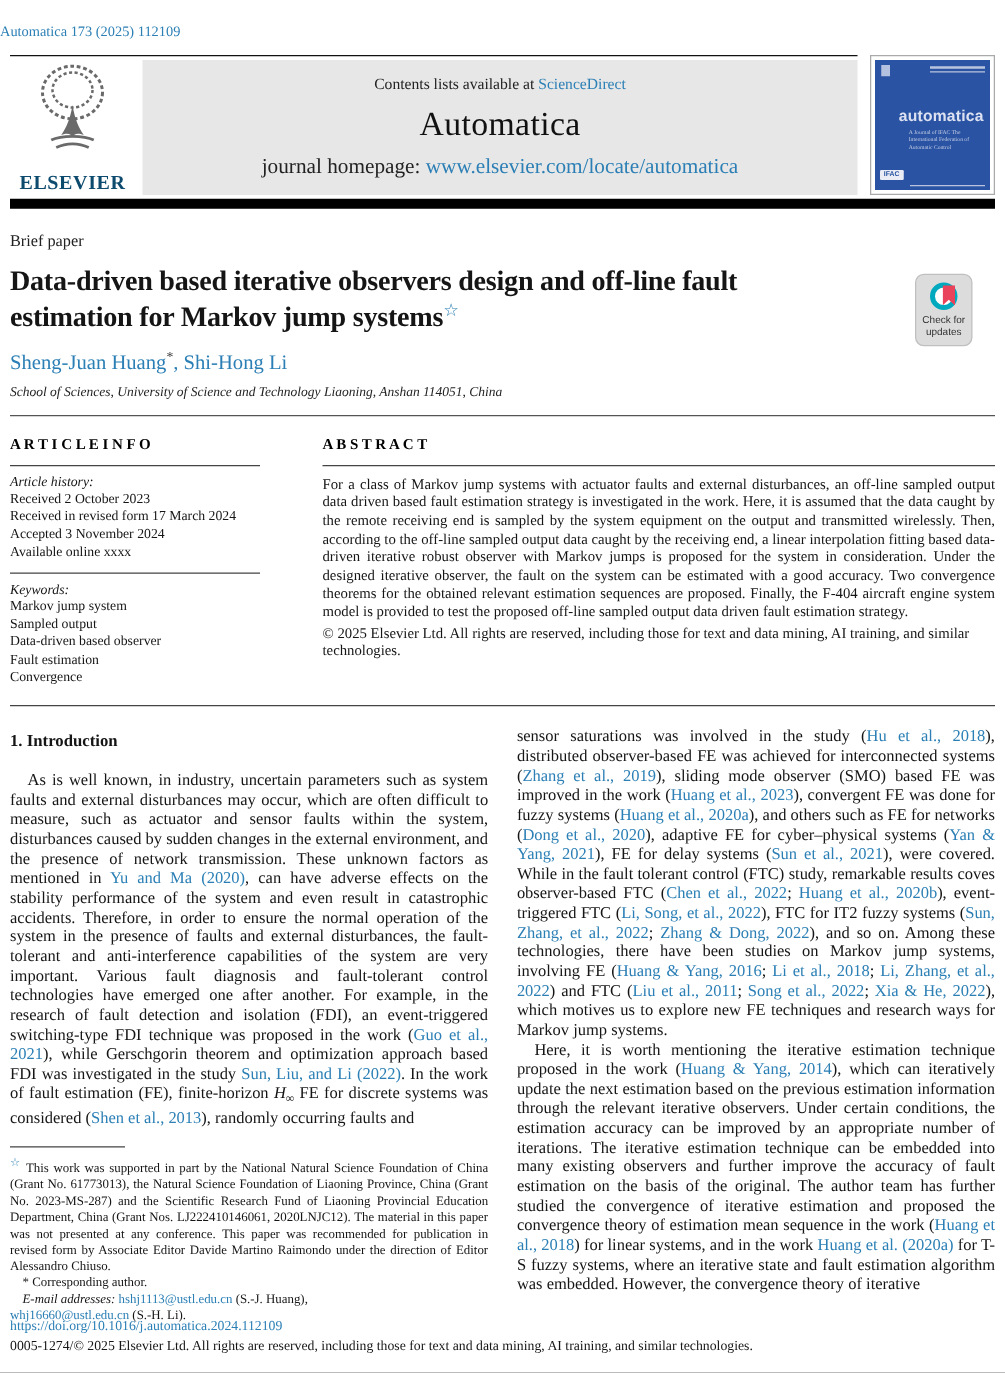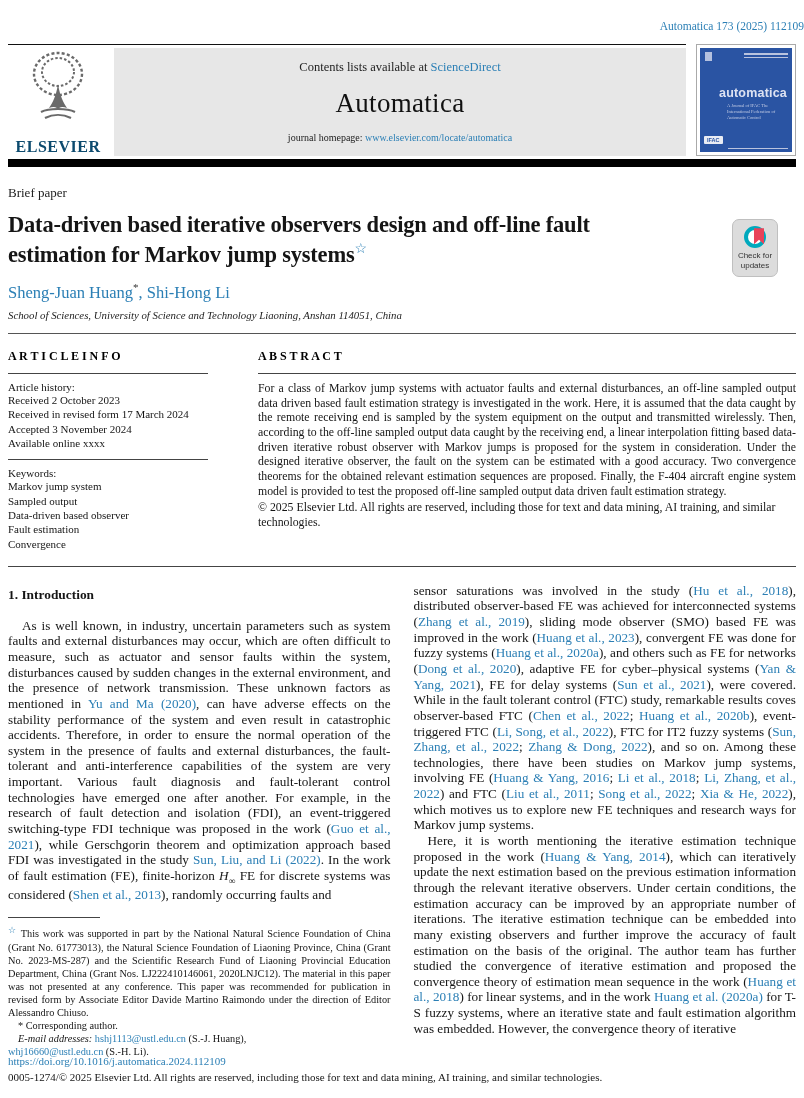--- a/index.html
+++ b/index.html
@@ -5,31 +5,31 @@
   * { margin:0; padding:0; box-sizing:border-box; }
   html,body { background:#888; }
   .page {
     width:804px; height:1098px; margin:0 auto; background:#fff;
     font-family:"Liberation Serif", serif; color:#151515;
     position:relative; overflow:hidden;
   }
   a, .link { color:#2b7fb5; text-decoration:none; cursor:pointer; }
 
   
-  .top-cite { text-align:right; padding-top:20px; font-size:11.5px; color:#2b7fb5; }
+  .top-cite { text-align:left; padding-top:20px; font-size:11.5px; color:#2b7fb5; }
 
   
   .banner-wrap { margin:12px 8px 0 8px; display:flex; }
   .banner-main { flex:1; border-top:1.5px solid #111; padding-top:3px; display:flex; }
   .logo-col { width:106px; display:flex; flex-direction:column; align-items:center; justify-content:space-between; padding:2px 6px 0 0; }
   .elsevier-word { font-size:16px; font-weight:bold; color:#0c4a6e; letter-spacing:.5px; font-family:"Liberation Serif",serif; }
   .gray-box { flex:1; background:#e7e7e7; display:flex; flex-direction:column; align-items:center; justify-content:space-between; padding:12px 0 13px 0; }
   .contents-line { font-size:12.5px; color:#222; }
   .banner-title { font-size:27px; color:#111; letter-spacing:.3px; }
-  .homepage-line { font-size:10px; color:#222; }
+  .homepage-line { font-size:17px; color:#222; }
   .cover-col { width:100px; margin-left:10px; border:1px solid #aaa; background:#fff; padding:3px; height:112px; }
   .cover-inner { background:#2a54a3; width:100%; height:100%; position:relative; }
   .cover-emblem { position:absolute; top:4px; left:5px; width:7px; height:9px; background:#cdd5ea; opacity:.85; }
   .cover-toplines { position:absolute; top:5px; right:4px; width:44px; }
   .cover-toplines div { height:1.5px; background:#b9c3de; margin-bottom:2px; }
   .cover-title { position:absolute; top:38px; right:5px; font-family:"Liberation Sans",sans-serif; font-weight:bold; font-size:12.5px; color:#dde2f2; letter-spacing:.2px; }
   .cover-caption { position:absolute; top:55px; right:5px; width:60px; font-size:4.5px; color:#c2cbe4; text-align:left; line-height:1.3; }
   .cover-ifac { position:absolute; bottom:8px; left:4px; background:#e9ecf4; color:#2a54a3; font-family:"Liberation Sans",sans-serif; font-weight:bold; font-size:5.5px; padding:1px 3px; border-radius:1px; }
   .cover-bottomline { position:absolute; bottom:3px; left:28px; right:4px; height:1px; background:#b9c3de; }
   .black-bar { height:8px; background:#000; margin:3px 8px 0 8px; }
@@ -49,21 +49,21 @@
 
   .rule-full { border-top:1px solid #555; margin:12px 8px 0 8px; }
 
   
   .meta-sec { display:flex; margin:0 8px; padding-top:15px; }
   .info-col { width:200px; flex:none; }
   .abs-col { flex:1; margin-left:50px; }
   .sec-head { font-size:12px; font-weight:bold; color:#000000; }
   .hrule { border-top:1px solid #444; margin:9px 0 7px 0; }
   .info-col .item { font-size:11px; line-height:1.3; }
-  .ital-label { font-size:11px; }
+  .ital-label { font-style:italic; font-size:11px; }
   .abs-text { font-size:11.8px; line-height:1.24; text-align:justify; color:#151515; }
   .abs-copy { font-size:11.8px; line-height:1.24; text-align:left; margin-top:2px; }
 
   .rule-mid { border-top:1px solid #444; margin:15px 8px 0 8px; }
 
   
   .body-sec { display:flex; gap:23px; margin:16px 8px 0 8px; }
   .bcol { flex:1; font-size:13.2px; line-height:1.185; text-align:justify; color:#151515; }
   .bcol h2 { font-size:13.4px; font-weight:bold; margin:4px 0 15px 0; text-align:left; }
   .indent { text-indent:14px; }

